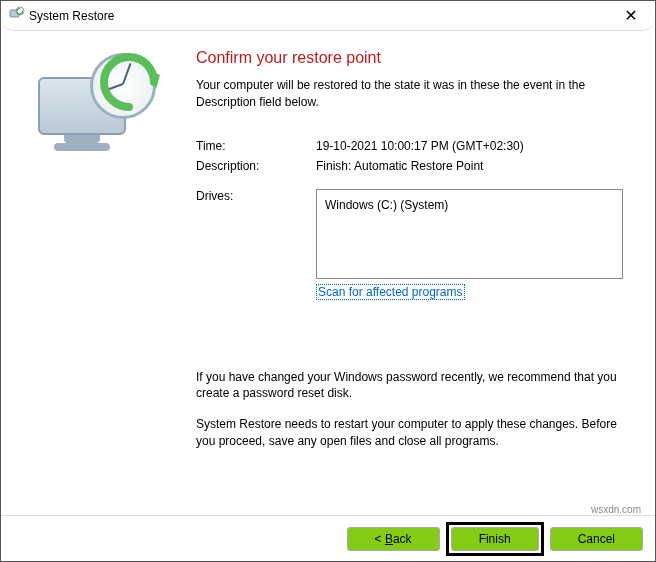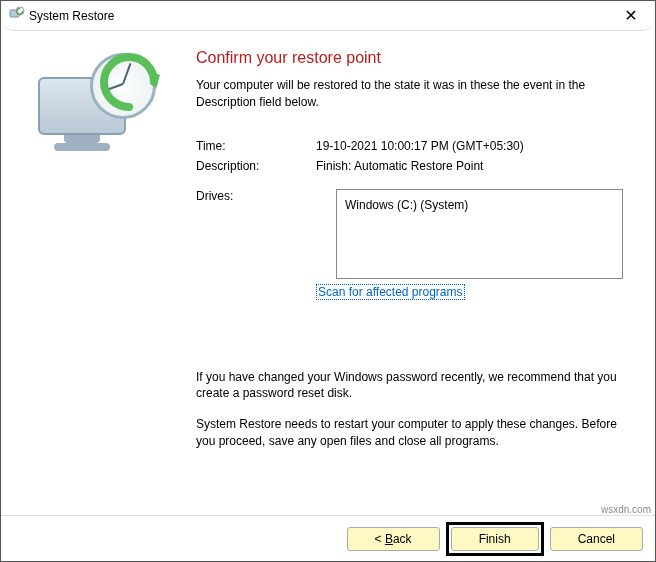--- a/index.html
+++ b/index.html
@@ -70,21 +70,20 @@
   }
   .detail-label {
     width: 120px;
   }
   .detail-value {
     flex: 1;
   }
   .drives-row {
     display: flex;
     margin-top: 16px;
-    gap: 20px;
   }
   .drives-label {
     width: 120px;
     font-size: 12px;
   }
   .drives-box {
     flex: 1;
     border: 1px solid #888;
     height: 90px;
     padding: 8px 8px;
@@ -117,35 +116,35 @@
     justify-content: flex-end;
     align-items: center;
     padding: 0 12px;
     gap: 6px;
   }
   .btn {
     min-width: 82px;
     height: 24px;
     font-size: 12px;
     font-family: inherit;
-    background: #fef9c3;
+    background: #84cc16;
     border: 1px solid #aaa;
     border-radius: 3px;
     padding: 0 27px;
     cursor: default;
   }
   .btn .accel { text-decoration: underline; }
   .finish-wrap {
     border: 3px solid #000000;
     padding: 2px;
     display: inline-flex;
   }
   .watermark {
     position: absolute;
-    right: 4px;
+    right: 14px;
     bottom: 46px;
     font-size: 10px;
     color: #888;
   }
   
   .sr-icon { position: relative; width: 130px; height: 115px; }
   .sr-monitor {
     position: absolute; left: 4px; top: 26px;
     width: 88px; height: 58px;
     background: linear-gradient(#dbe6ee, #b9c9d6);
@@ -216,21 +215,21 @@
       </svg>
     </div>
   </div>
 
   <div class="main">
     <h1>Confirm your restore point</h1>
     <p class="subtitle">Your computer will be restored to the state it was in these the event in the Description field below.</p>
 
     <div class="detail-row">
       <div class="detail-label">Time:</div>
-      <div class="detail-value">19-10-2021 10:00:17 PM (GMT+05:30)</div>
+      <div class="detail-value">19-10-2021 10:00:17 PM (GMT+02:30)</div>
     </div>
     <div class="detail-row">
       <div class="detail-label">Description:</div>
       <div class="detail-value">Finish: Automatic Restore Point</div>
     </div>
 
     <div class="drives-row">
       <div class="drives-label">Drives:</div>
       <div class="drives-box">Windows (C:) (System)</div>
     </div>

